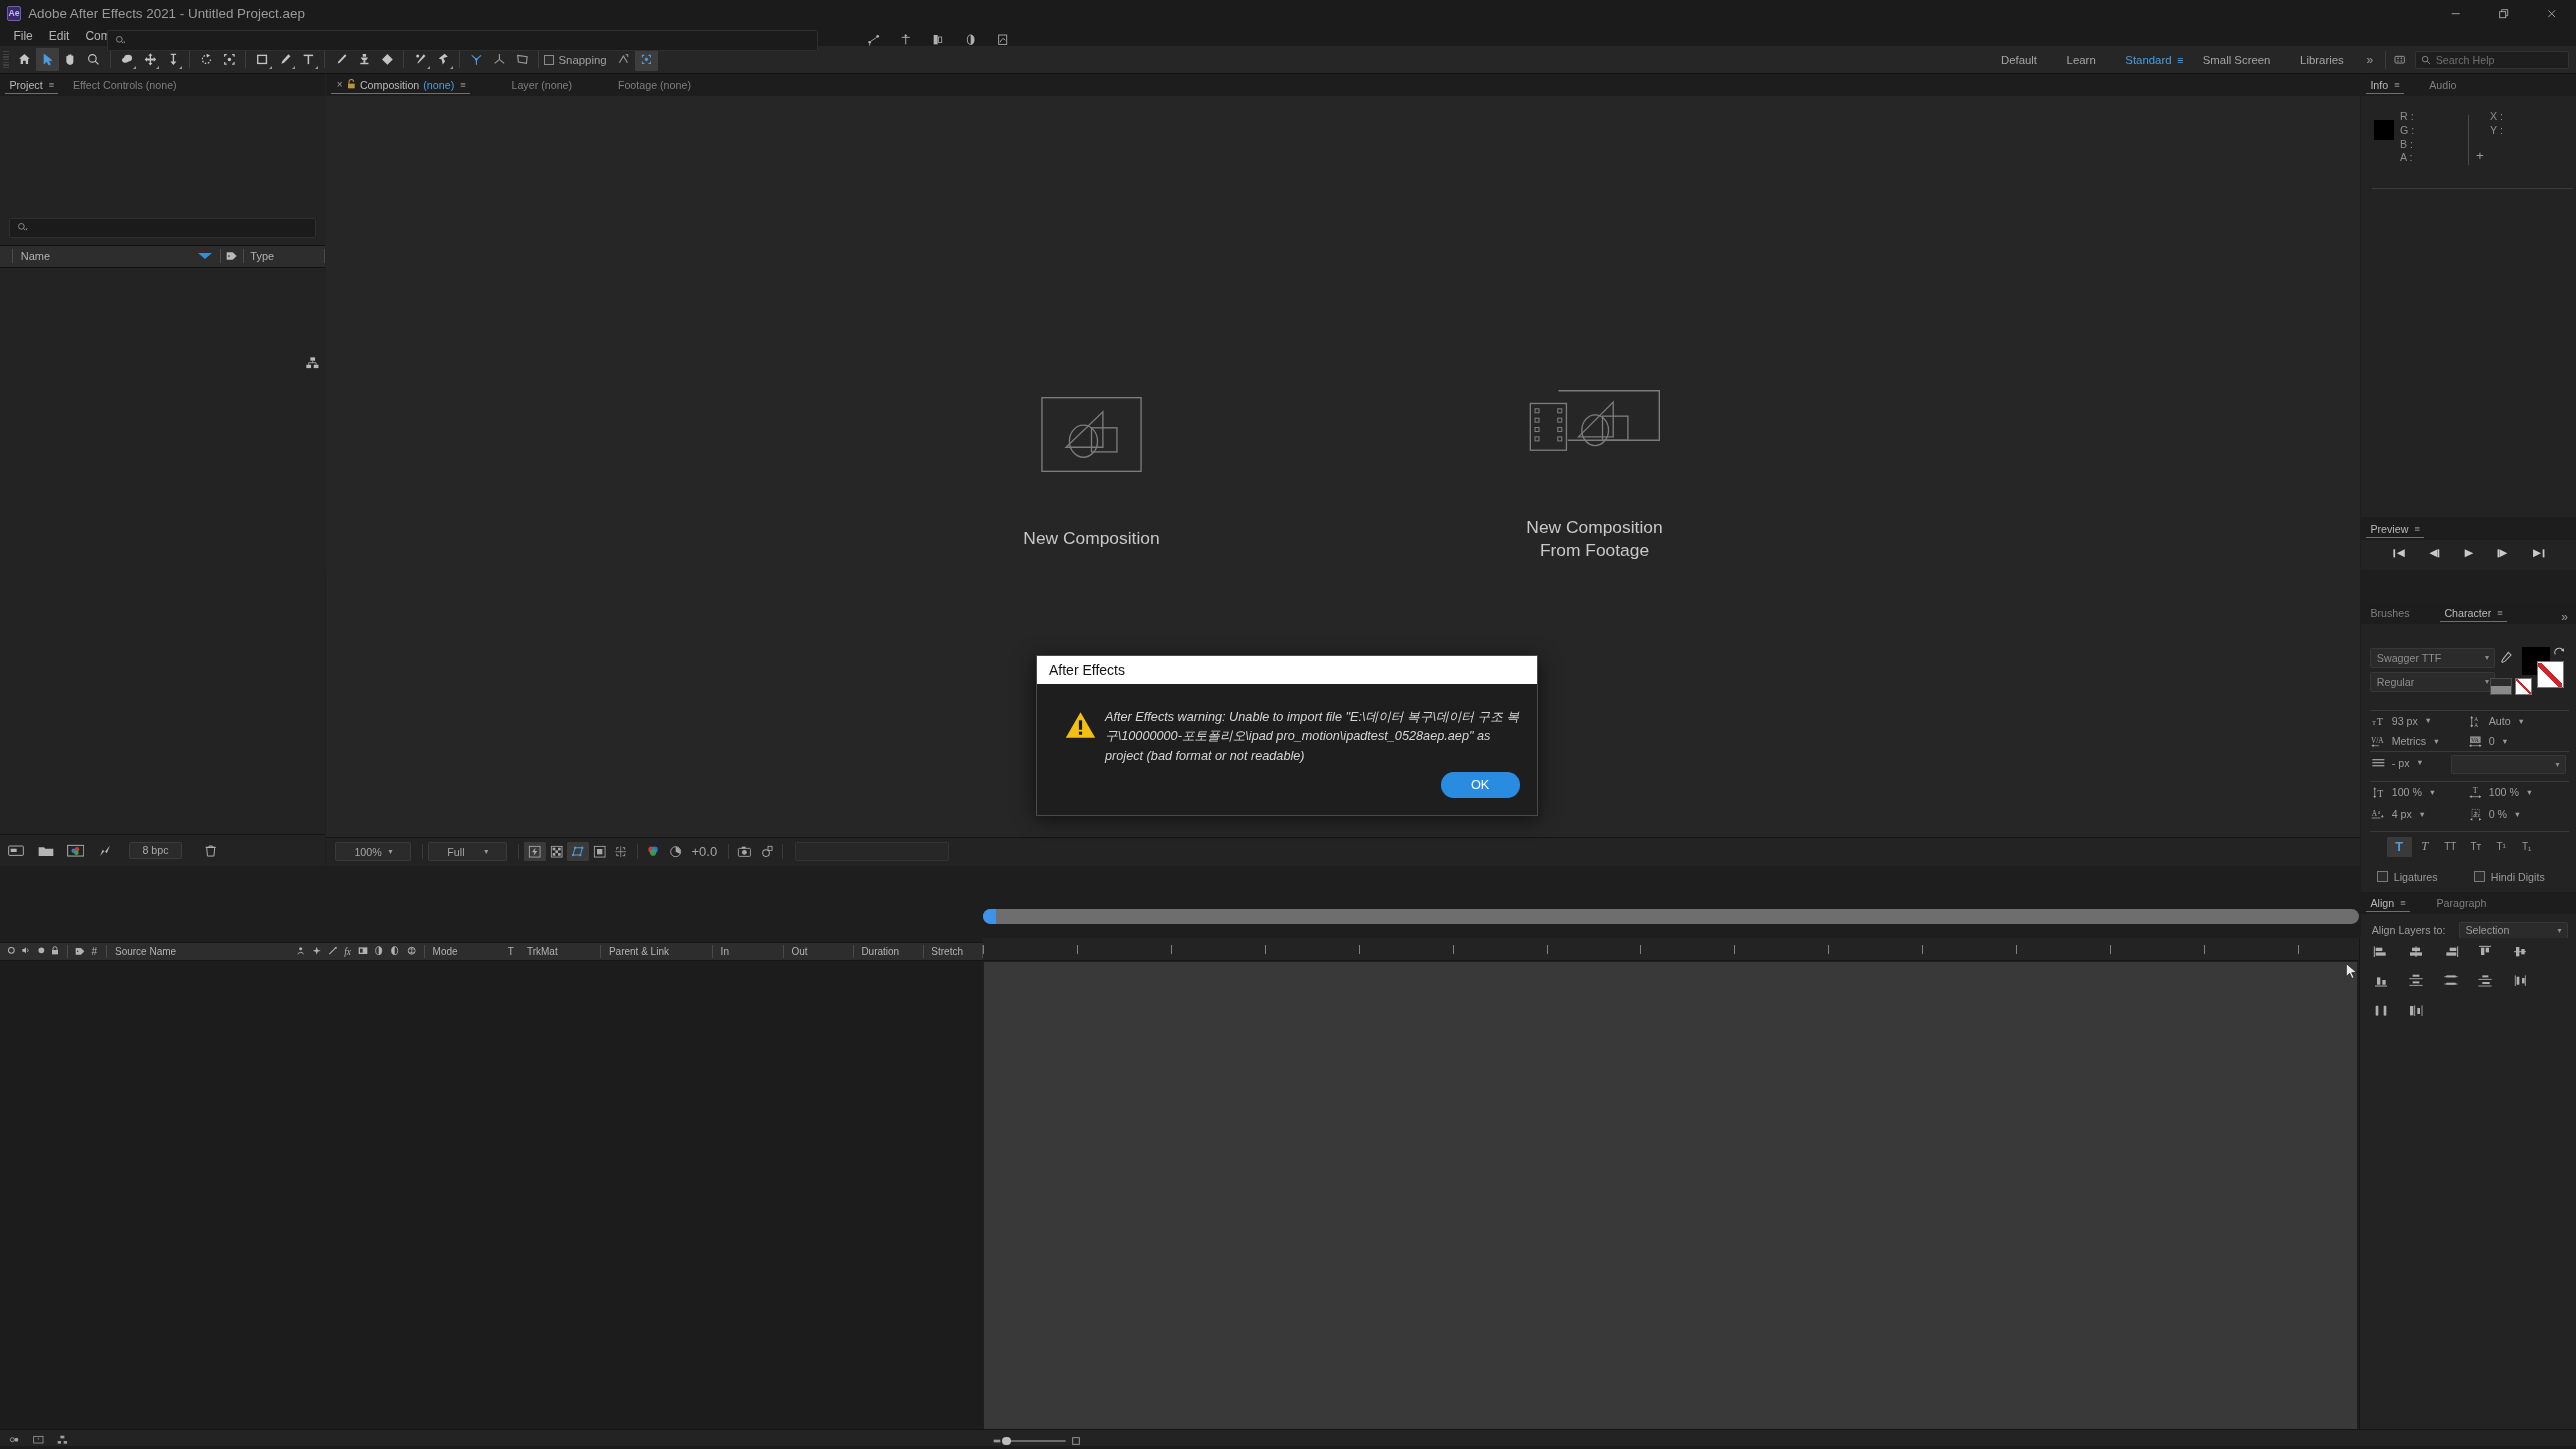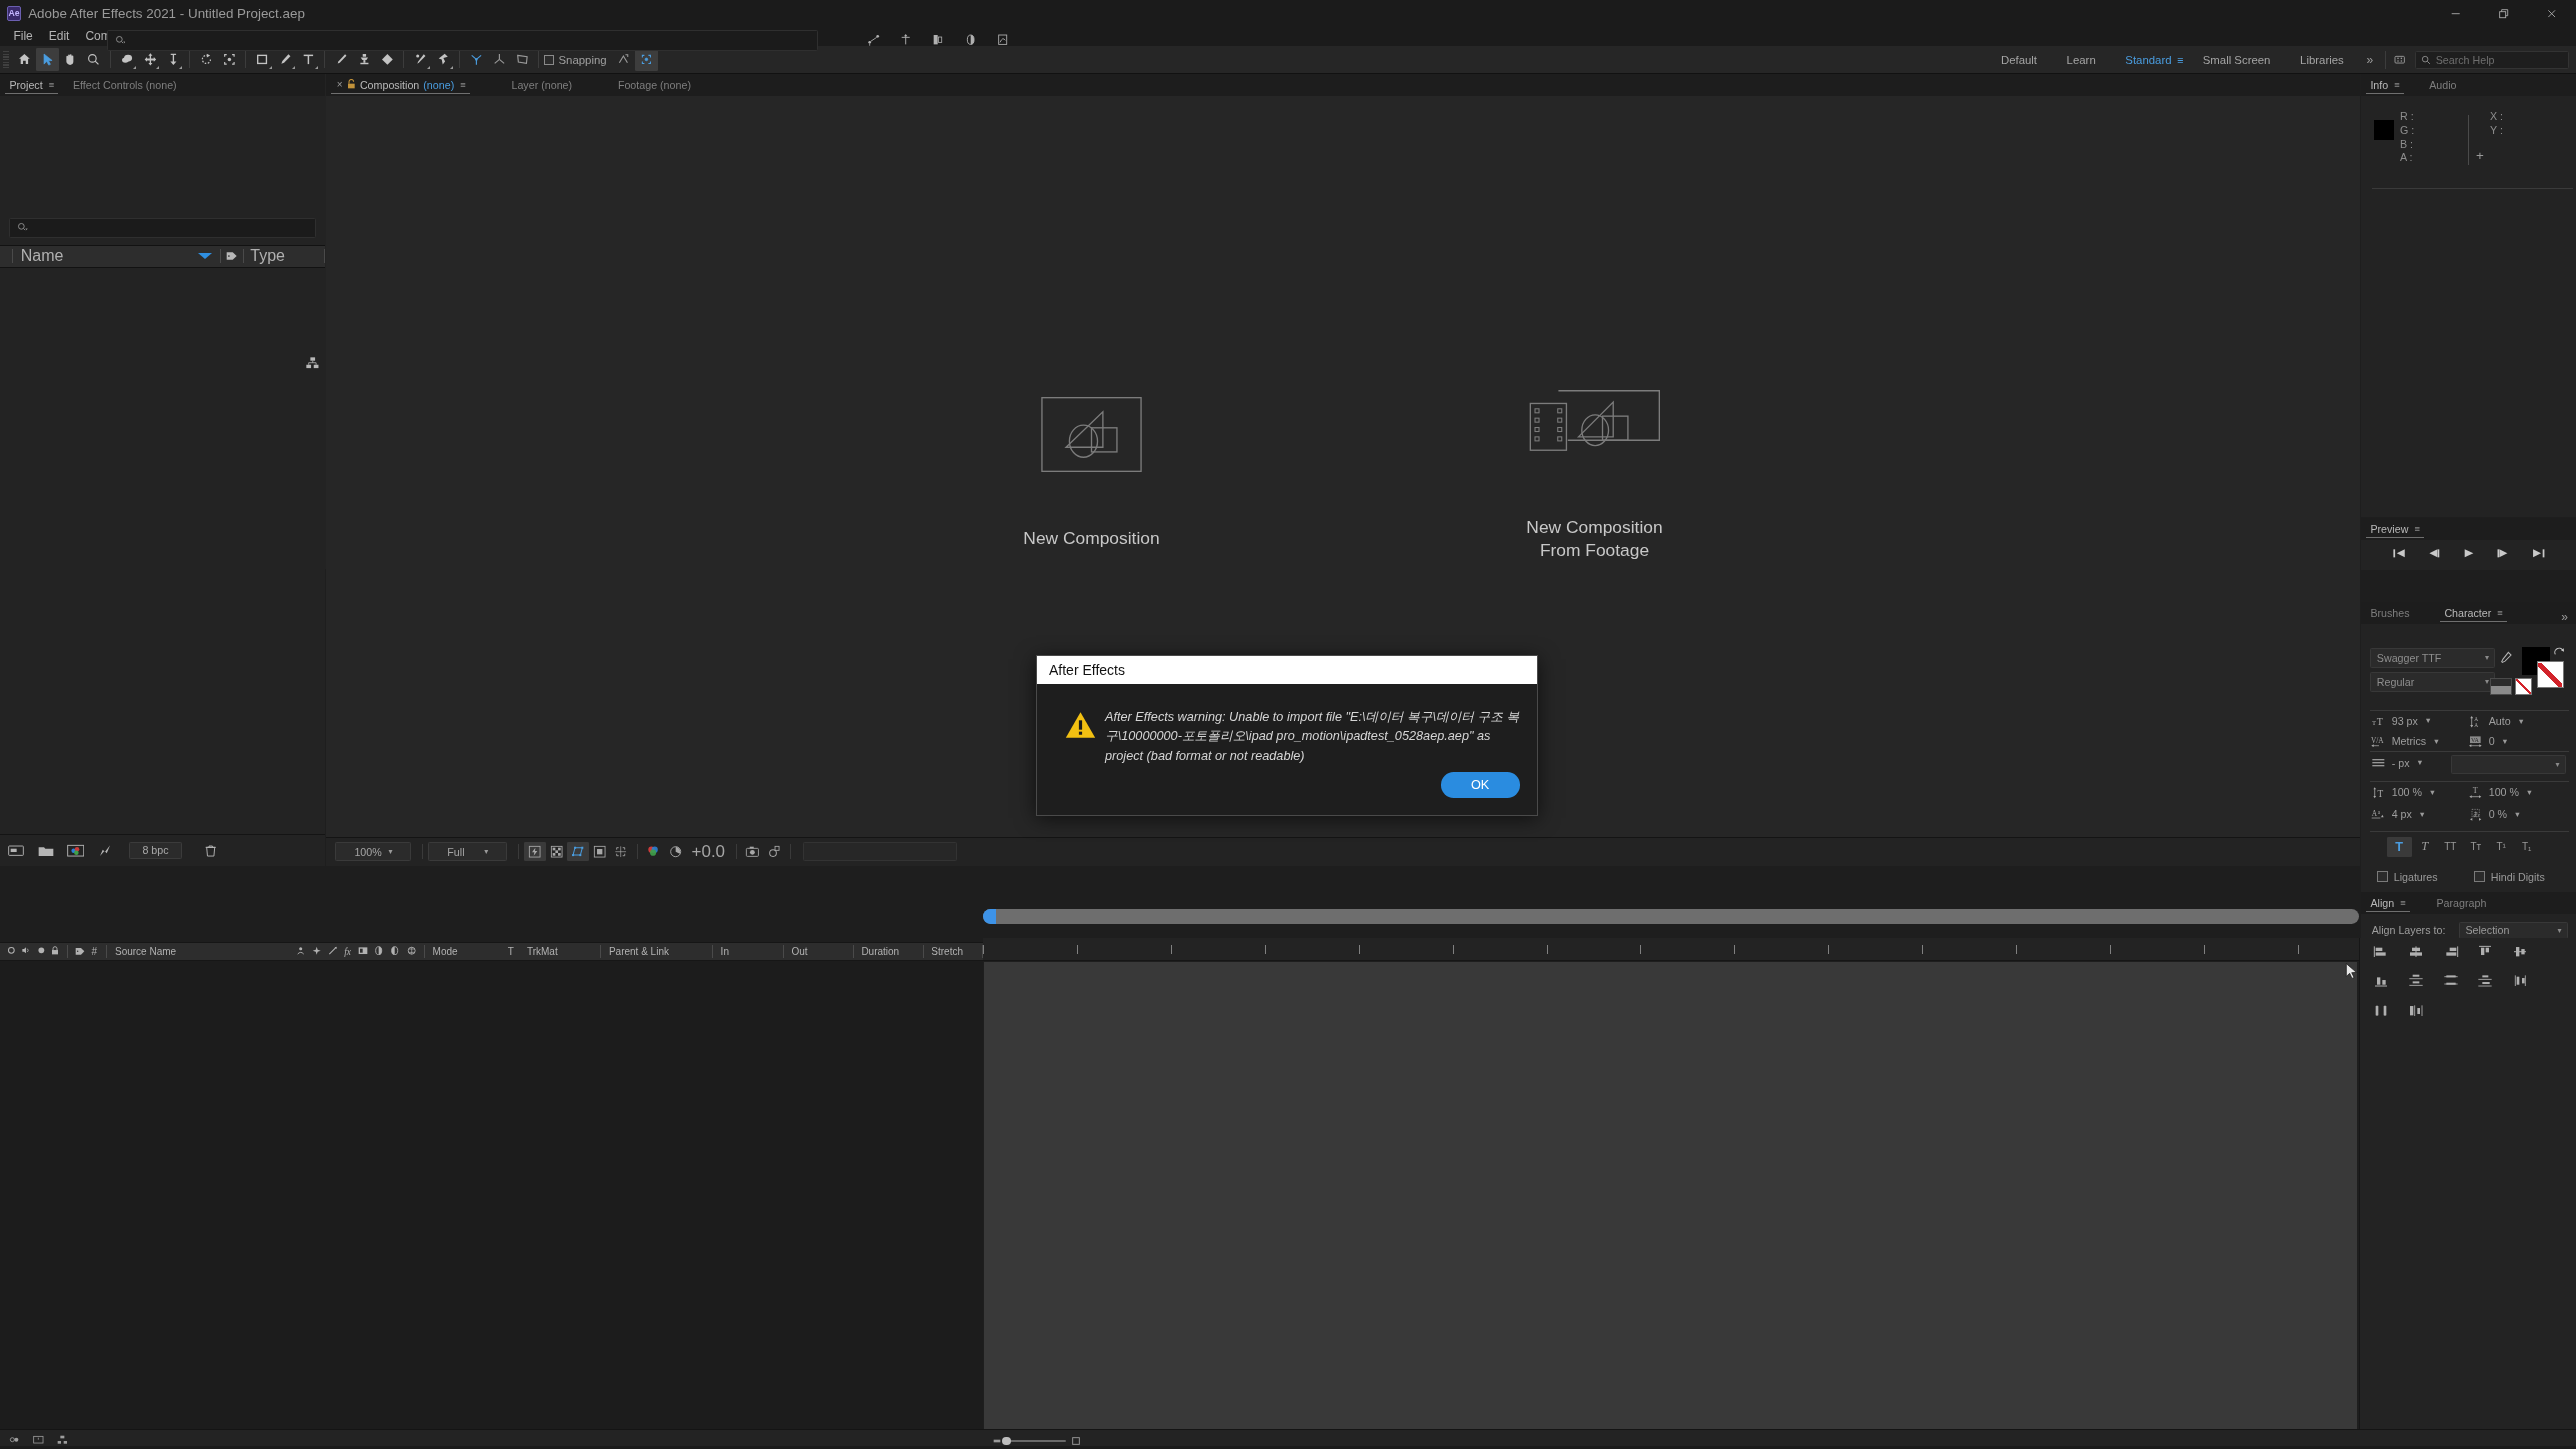--- a/index.html
+++ b/index.html
@@ -95,21 +95,21 @@
   #proj-body { position:absolute;left:0;top:21.5px;right:0;bottom:32px;background:#232323; }
   #proj-search {
     position:absolute;left:9.4px;top:122px;right:9.4px;height:20px;
     background:#1b1b1b;border:0.7px solid #2f2f2f;border-radius:1.3px;display:flex;align-items:center;
   }
   #proj-search .mag{margin-left:6.7px;color:#8e8e8e;display:flex;}
   #proj-colhdr{
     position:absolute;left:0;right:0;top:149px;height:23px;background:#2d2d2d;
     border-top:0.7px solid #121212;border-bottom:0.7px solid #121212;display:flex;align-items:center;
   }
-  .colcell{font-size:16px;color:#b0b0b0;display:flex;align-items:center;height:100%;}
+  .colcell{font-size:11px;color:#b0b0b0;display:flex;align-items:center;height:100%;}
   .coldiv{width:0.7px;height:14.8px;background:#4a4a4a;}
   #sortarrow{width:0;height:0;border-left:7.4px solid transparent;border-right:7.4px solid transparent;border-top:6.7px solid #2f8fe0;}
   #proj-flowico{position:absolute;left:305px;top:260px;}
   #proj-footer{
     position:absolute;left:0;right:0;bottom:0;height:32px;background:#232323;
     border-top:0.7px solid #141414;display:flex;align-items:center;padding-left:6.7px;gap:10.7px;
   }
   .pfico{width:19px;height:17.4px;display:flex;align-items:center;justify-content:center;color:#b5b5b5;}
   #bpc-box{
     height:17.4px;padding:0 12px;background:#2b2b2b;border:0.7px solid #3b3b3b;border-radius:1.3px;
@@ -131,21 +131,21 @@
   }
   .cf-sel{
     height:19px;min-width:64px;background:#2b2b2b;border:0.7px solid #3a3a3a;border-radius:1.3px;
     display:flex;align-items:center;justify-content:space-between;padding:0 18px;
     font-size:10.7px;color:#a5a5a5;margin-right:5.4px;
   }
   .cf-sel .cv{font-size:8px;color:#9a9a9a;margin-left:6.7px;}
   .cfico{width:21.5px;height:19px;display:flex;align-items:center;justify-content:center;color:#a8a8a8;border-radius:1.3px;position:relative;}
   .cfico.on{background:#3a3a3a;}
   .cfsep{width:0.7px;height:14.8px;background:#3a3a3a;margin:0 5.4px;}
-  #exposure-val{font-size:17px;color:#a5a5a5;margin:0 5.4px;}
+  #exposure-val{font-size:13px;color:#a5a5a5;margin:0 5.4px;}
   #cf-blank{height:19px;width:154px;background:#272727;border:0.7px solid #333;border-radius:1.3px;margin-left:6.7px;}
 
   
   #info-panel{left:2361px;top:74px;width:215px;height:443px;}
   #info-body{position:absolute;left:0;top:21.5px;right:0;bottom:0;}
   #info-swatch{position:absolute;left:13.4px;top:24px;width:20px;height:20px;background:#000;}
   .info-ch{position:absolute;font-size:10.7px;color:#8e8e8e;}
   #info-vsep{position:absolute;left:107px;top:19px;width:0.7px;height:50px;background:#4a4a4a;}
   #info-plus{position:absolute;left:115px;top:53px;font-size:13.4px;color:#9a9a9a;line-height:1;}
   #info-hr{position:absolute;left:10.7px;right:2.7px;top:92px;height:0.7px;background:#3a3a3a;}

